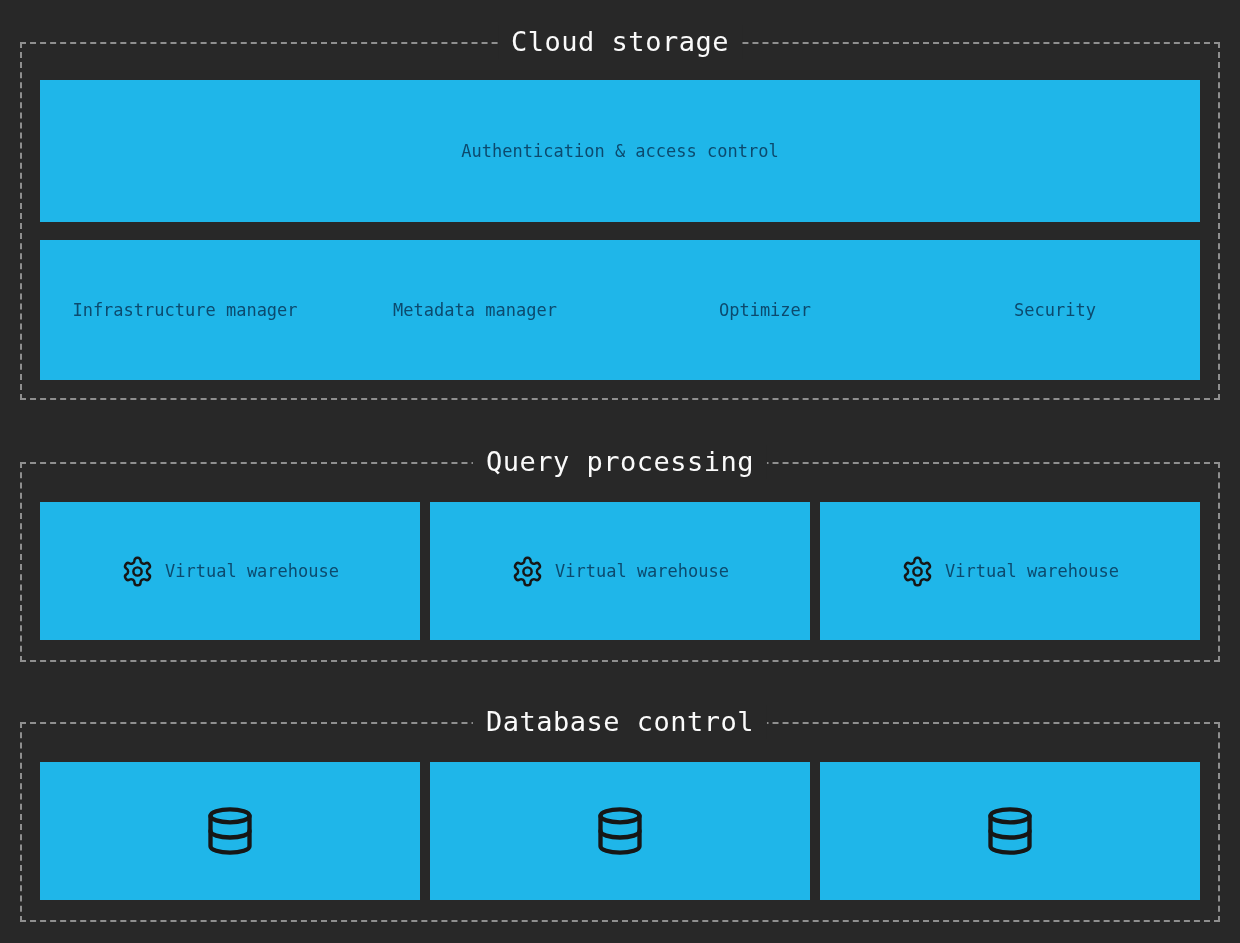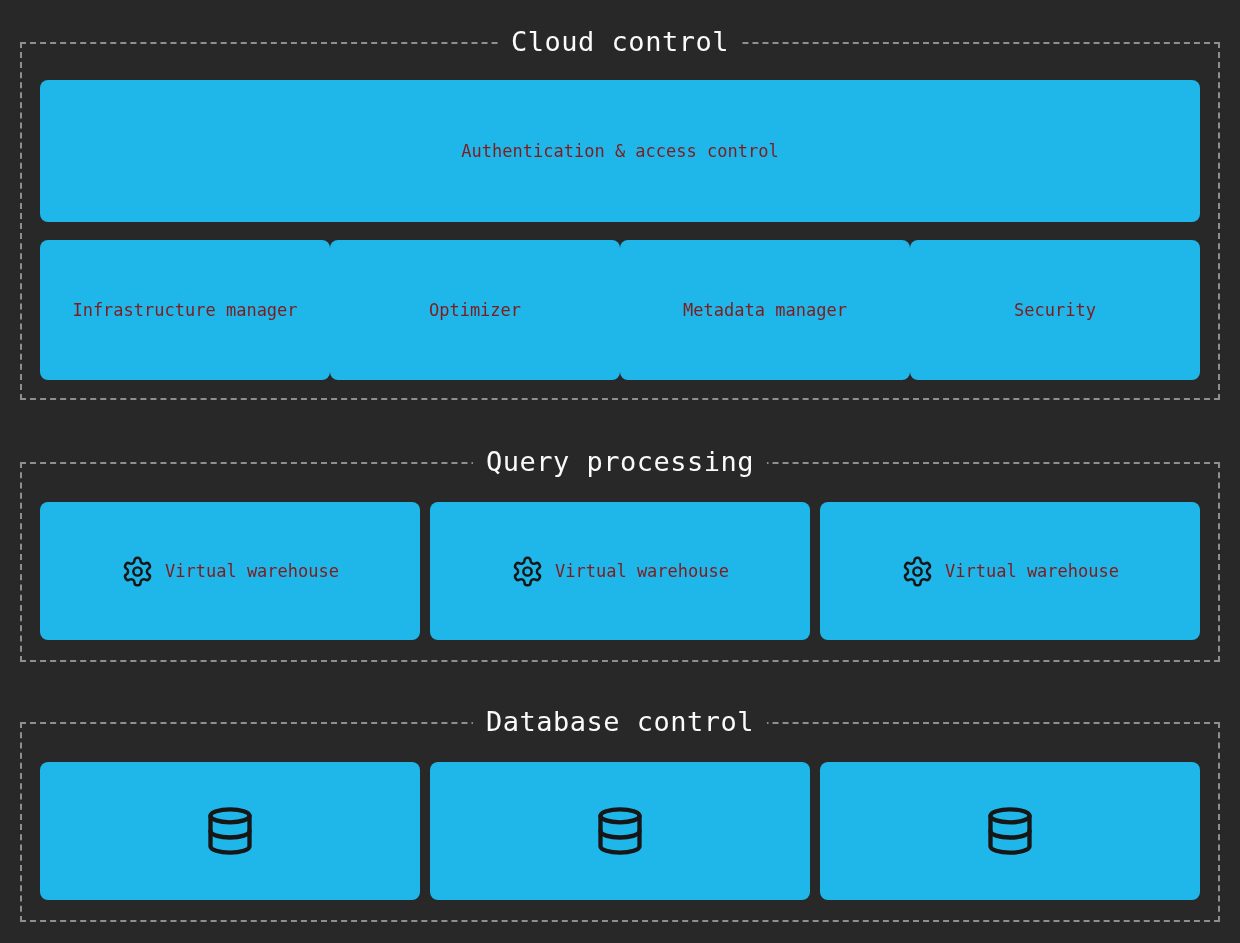--- a/index.html
+++ b/index.html
@@ -17,54 +17,54 @@
   .section-cloud   { top:42px;  height:358px; padding:36px 18px 18px; }
   .section-query   { top:462px; height:200px; padding:38px 18px 20px; }
   .section-storage { top:722px; height:200px; padding:38px 18px 20px; }
   .section-title {
     position:absolute; top:-19px; left:50%; transform:translateX(-50%);
     background:#282828; padding:0 13px;
     font-size:27px; line-height:34px; font-weight:500;
     color:#fafafa; white-space:nowrap; letter-spacing:0.5px;
   }
   .box {
-    background:#1fb6e9; border-radius:8px;
-    color:#7f1d1d; font-size:17px;
+    background:#1fb6e9; border-radius:0;
+    color:#0c4a6e; font-size:17px;
     display:flex; align-items:center; justify-content:center;
     text-align:center;
   }
   .auth-box { height:142px; margin-bottom:18px; }
   .row4 { display:flex; }
   .row4 .box { flex:1; height:140px; }
   .row3 { display:flex; gap:10px; }
   .row3 .box { flex:1; height:138px; flex-direction:row; gap:11px; }
   .icon { display:block; color:#161616; }
   .icon svg { display:block; }
   .gear svg { width:33px; height:33px; }
   .db svg   { width:52px; height:52px; }
 </style>
 </head>
 <body>
 
 <div class="section section-cloud">
-  <div class="section-title">Cloud control</div>
+  <div class="section-title">Cloud storage</div>
 
   <div class="box auth-box">
     <span>Authentication &amp; access control</span>
   </div>
 
   <div class="row4">
     <div class="box">
       <span>Infrastructure manager</span>
     </div>
     <div class="box">
-      <span>Optimizer</span>
+      <span>Metadata manager</span>
     </div>
     <div class="box">
-      <span>Metadata manager</span>
+      <span>Optimizer</span>
     </div>
     <div class="box">
       <span>Security</span>
     </div>
   </div>
 </div>
 
 <div class="section section-query">
   <div class="section-title">Query processing</div>
 

